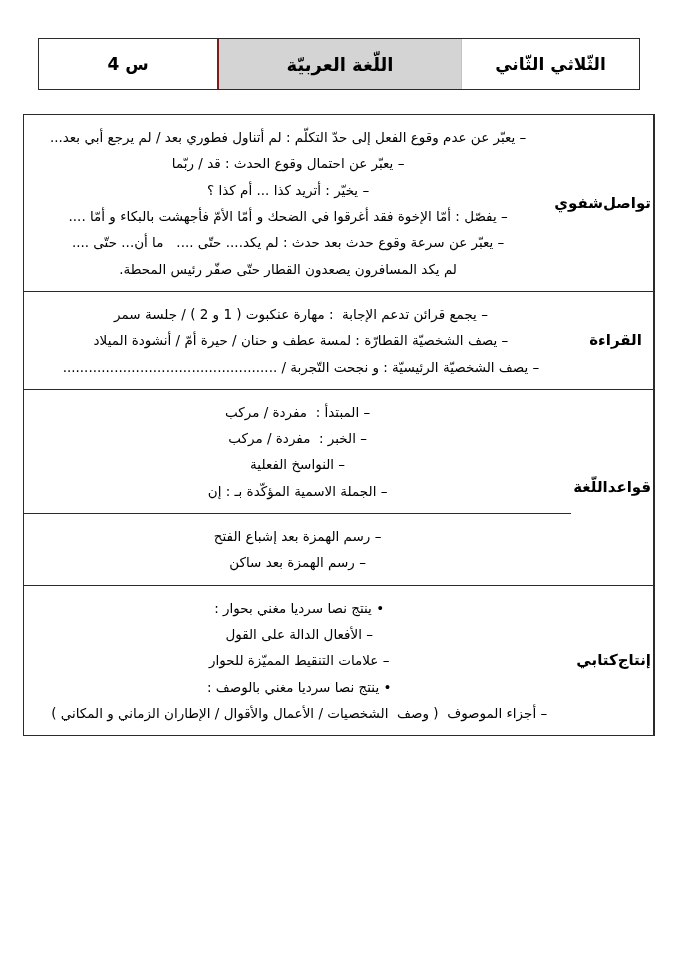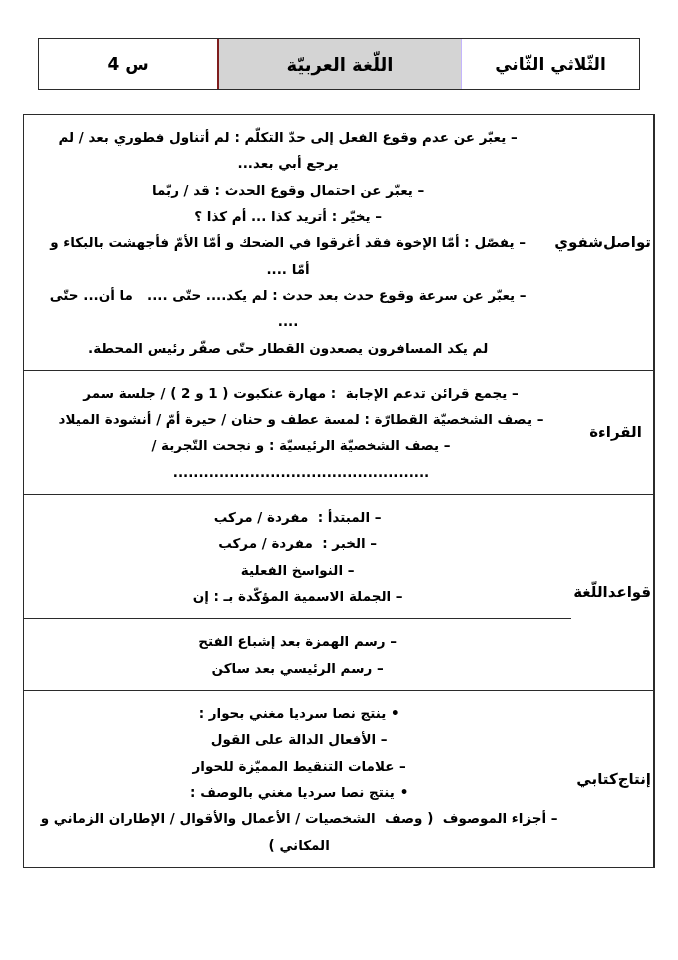--- a/index.html
+++ b/index.html
@@ -86,21 +86,20 @@
   }
   .section-body {
     flex: 1 1 auto;
     display: flex;
     flex-direction: column;
   }
   .subblock {
     border-bottom: 1px solid #2b2b2b;
     padding: 9px 16px 9px 16px;
     box-sizing: border-box;
-    font-weight: bold;
   }
   .subblock:last-child {
     border-bottom: none;
   }
   .line {
     font-size: 13.5px;
     line-height: 1.95;
     text-align: center;
     white-space: pre-wrap;
   }
@@ -155,21 +154,21 @@
       </div>
       <div class="section-body">
         <div class="subblock">
           <div class="line">– المبتدأ :  مفردة / مركب</div>
           <div class="line">– الخبر :  مفردة / مركب</div>
           <div class="line">– النواسخ الفعلية</div>
           <div class="line">– الجملة الاسمية المؤكّدة بـ : إن</div>
         </div>
         <div class="subblock">
           <div class="line">– رسم الهمزة بعد إشباع الفتح</div>
-          <div class="line">– رسم الرئيسي بعد ساكن</div>
+          <div class="line">– رسم الهمزة بعد ساكن</div>
         </div>
       </div>
     </div>
 
     <div class="section">
       <div class="section-label">
         <span>إنتاج</span>
         <span>كتابي</span>
       </div>
       <div class="section-body">

